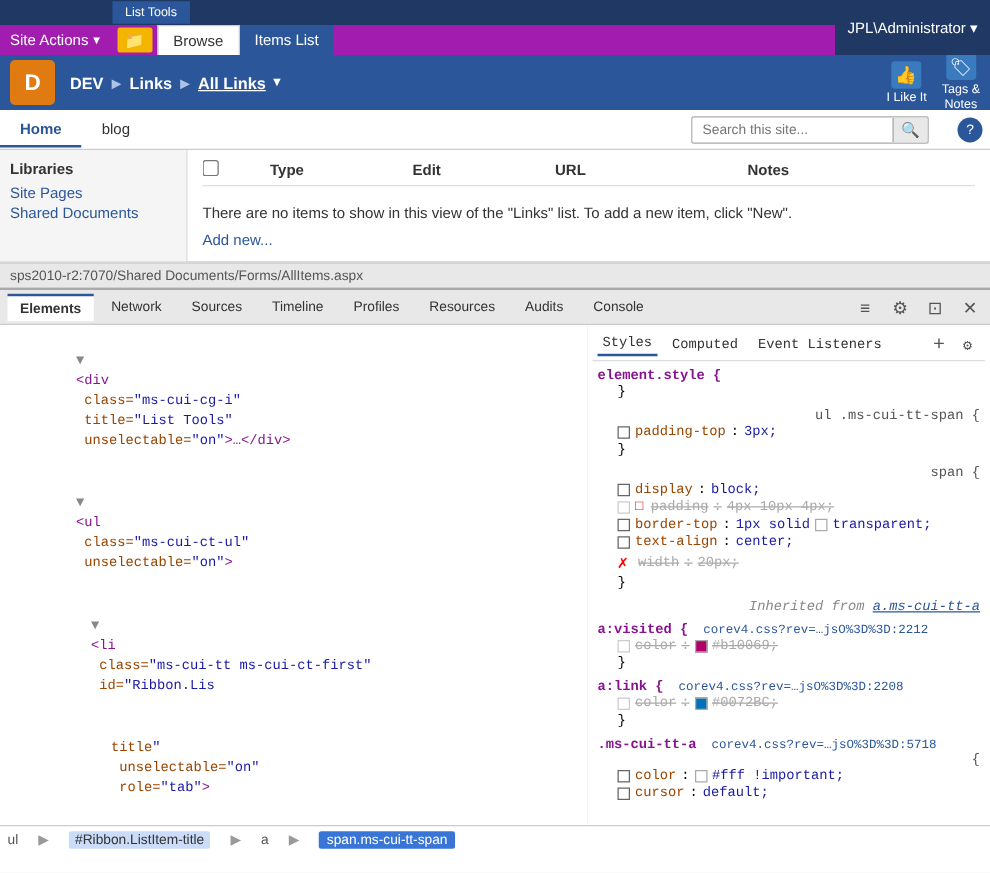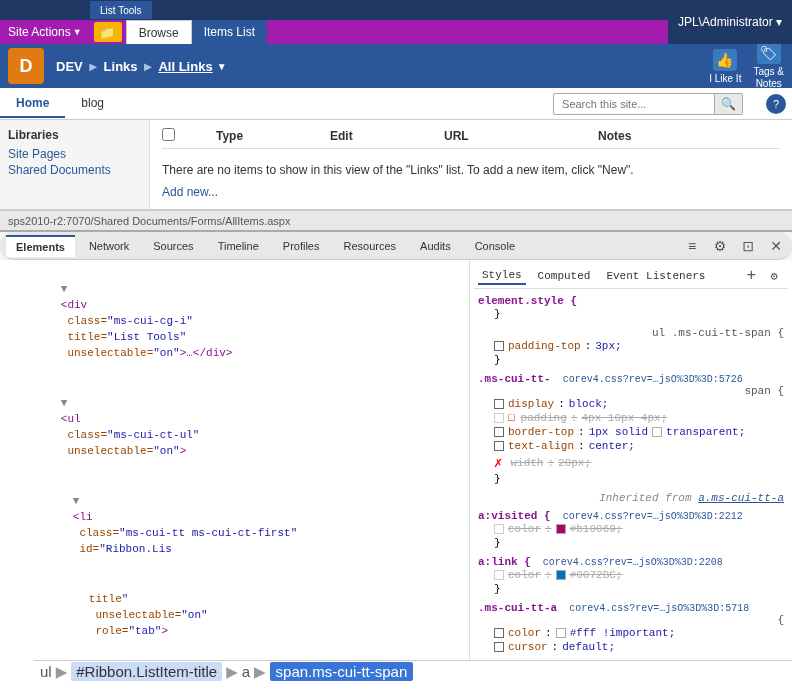--- a/index.html
+++ b/index.html
@@ -205,21 +205,20 @@
       flex-direction: column;
     }
     .devtools-toolbar {
       background: #e8e8e8;
       display: flex;
       align-items: center;
       height: 28px;
       border-bottom: 1px solid #ccc;
       padding: 0 6px;
       gap: 4px;
-      border-radius: 14px;
     }
     .devtools-tab {
       padding: 4px 10px;
       font-size: 11px;
       cursor: pointer;
       color: #333;
       border: none;
       background: transparent;
     }
     .devtools-tab.active {
@@ -332,24 +331,23 @@
     }
 
     
     .bottom-bar {
       background: #fff;
       border-top: 1px solid #ccc;
       height: 22px;
       display: flex;
       align-items: center;
       padding: 0 6px;
-      font-size: 15px;
-      gap: 4px;
+      font-size: 11px;
+      gap: 16px;
       overflow: hidden;
-      margin-left: 34px;
     }
     .bottom-bar-item {
       color: #555;
     }
     .bottom-bar-sep { color: #999; }
     .bottom-bar-highlight {
       background: #3875d7;
       color: #fff;
       padding: 1px 6px;
       border-radius: 2px;
@@ -563,24 +561,20 @@
         <div class="css-line">
           <span class="css-checkbox checked"></span>
           <span class="css-prop">padding-top</span>
             <span>:</span>
           <span class="css-value">3px;</span>
         </div>
         <div class="css-line">}</div>
       </div>
 
       <div class="css-rule">
-        <div style="display:flex; align-items:baseline; gap:4px; flex-wrap:wrap;">
-          <span class="css-selector">.ms-cui-tt-</span>
-          <span class="css-source">corev4.css?rev=…jsO%3D%3D:5726</span>
-        </div>
         <div style="padding-left:8px; font-size:11px; color:#555;">span {</div>
         <div class="css-line">
           <span class="css-checkbox checked"></span>
           <span class="css-prop">display</span>
             <span>:</span>
           <span class="css-value">block;</span>
         </div>
         <div class="css-line">
           <span class="css-checkbox unchecked-strike" style="border-color:#ccc;"></span>
           <span style="color:red; font-weight:bold; margin-right:2px;">□</span>

